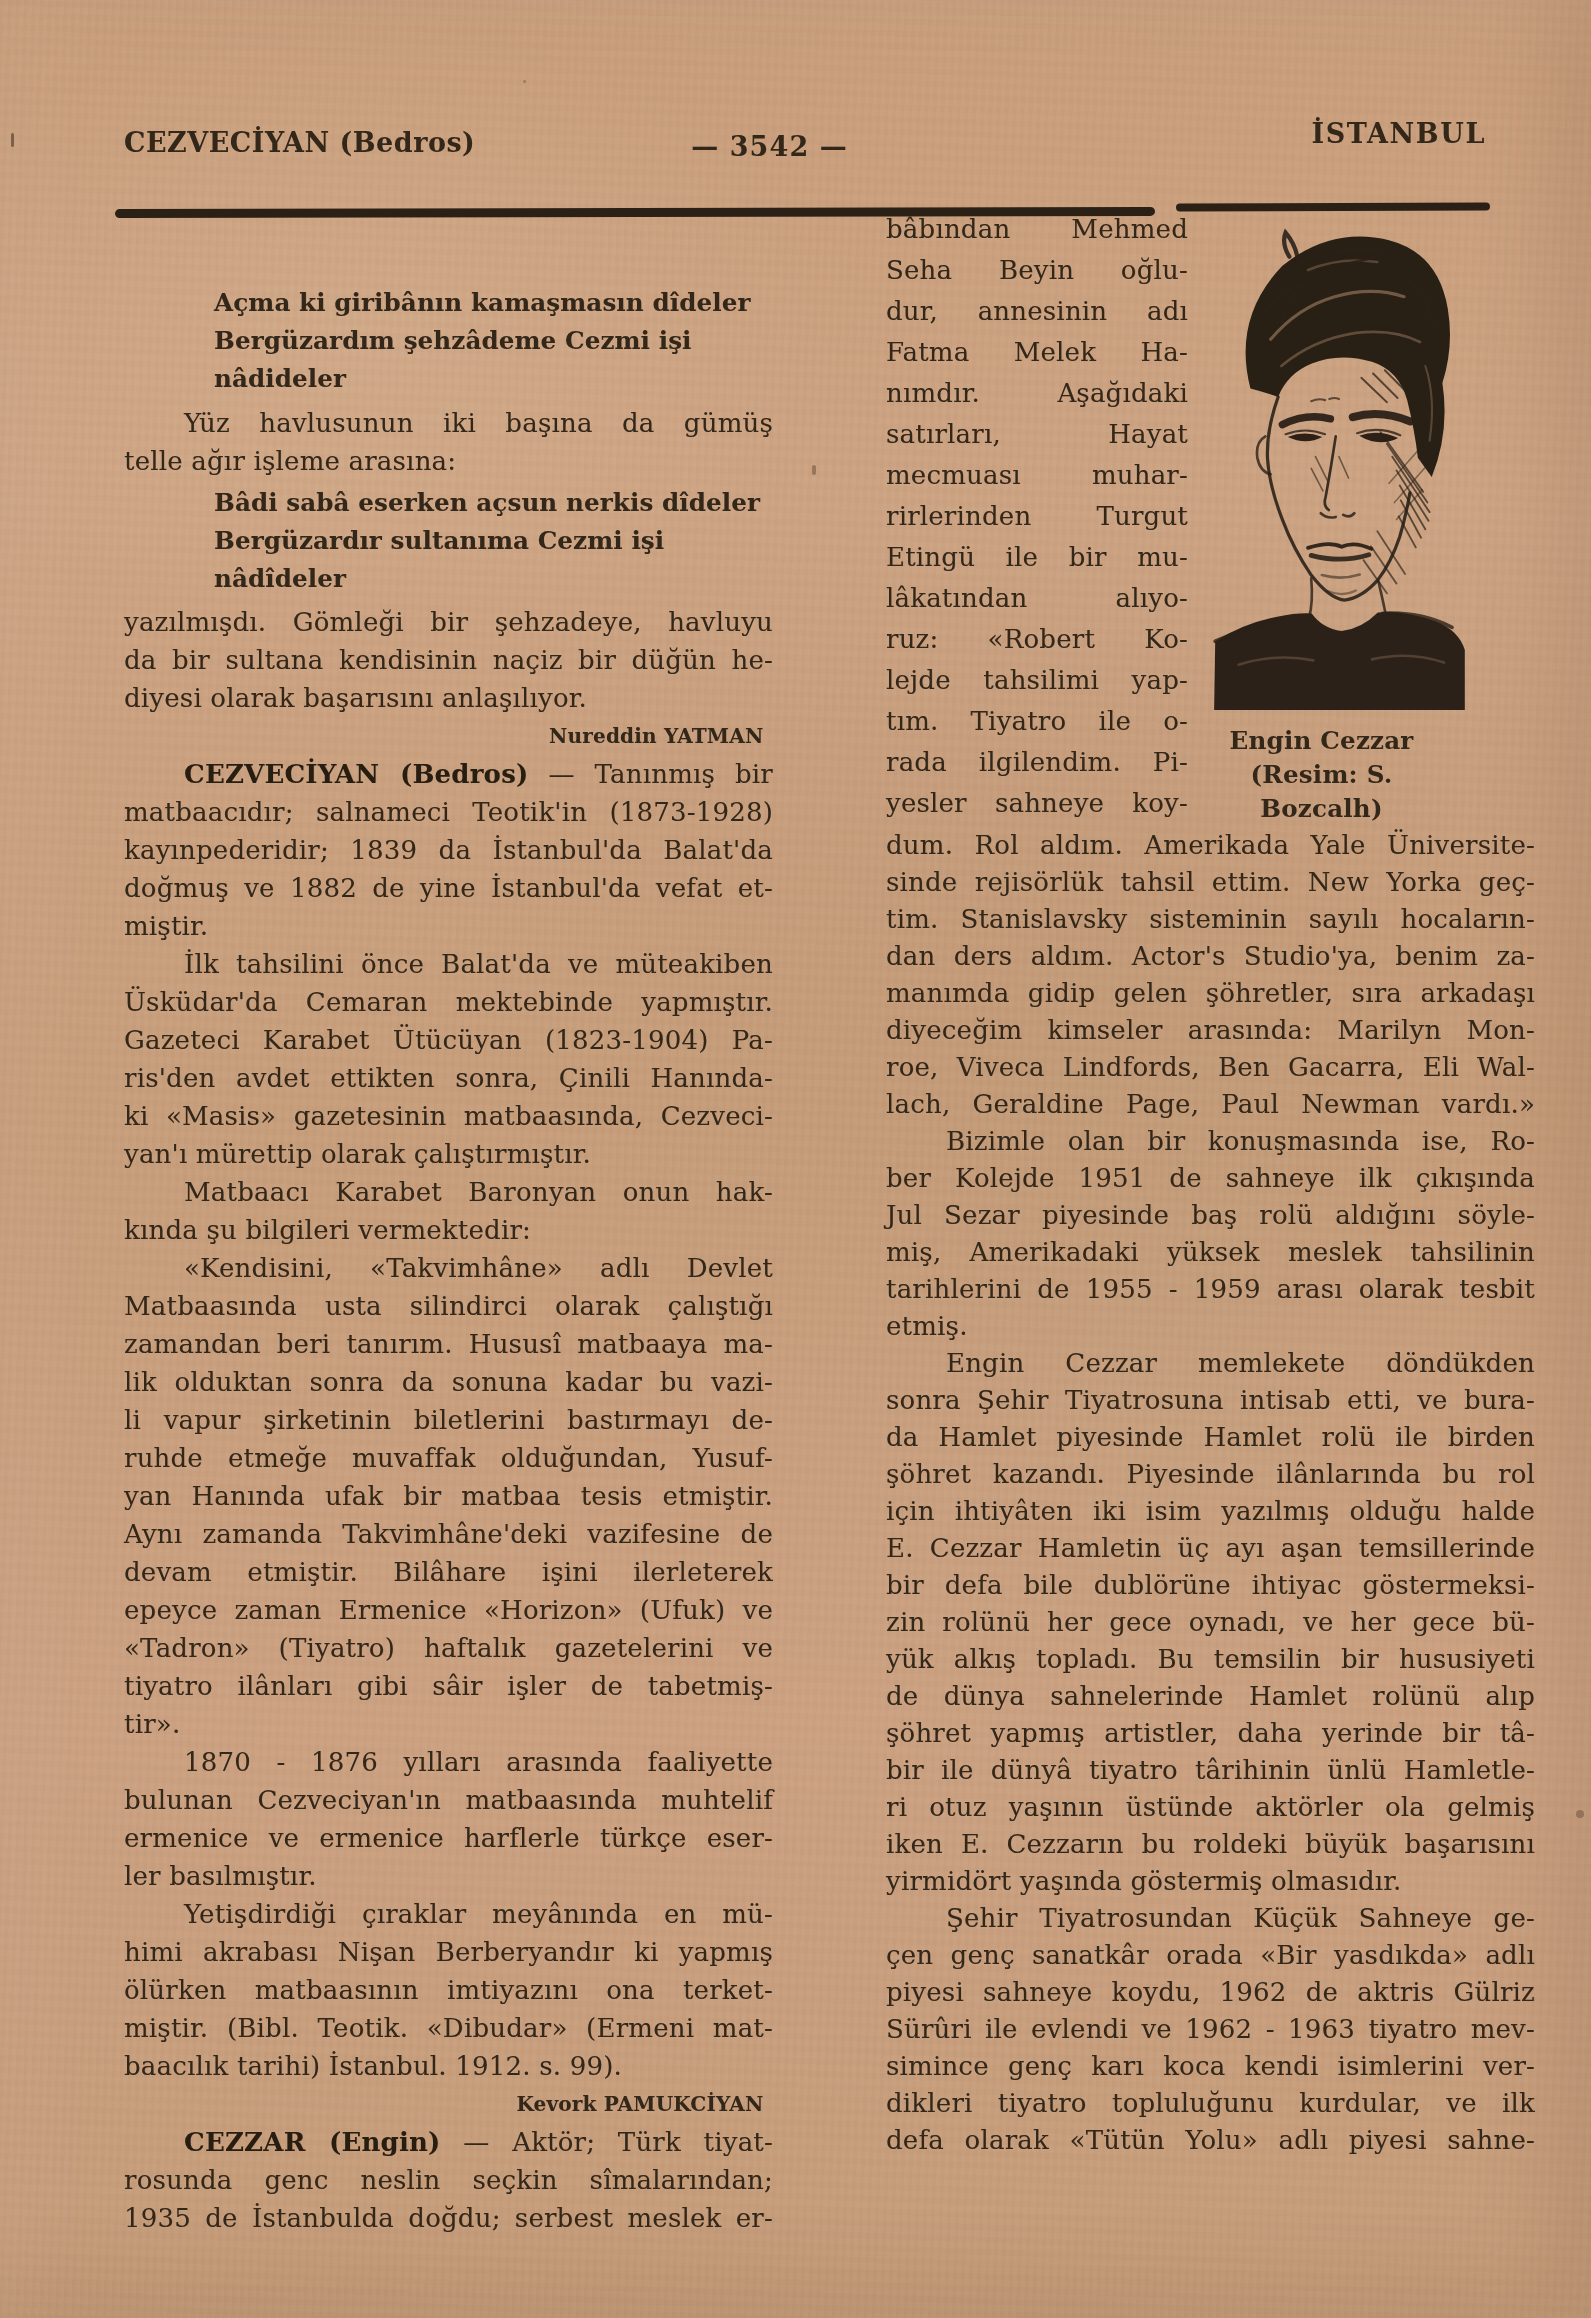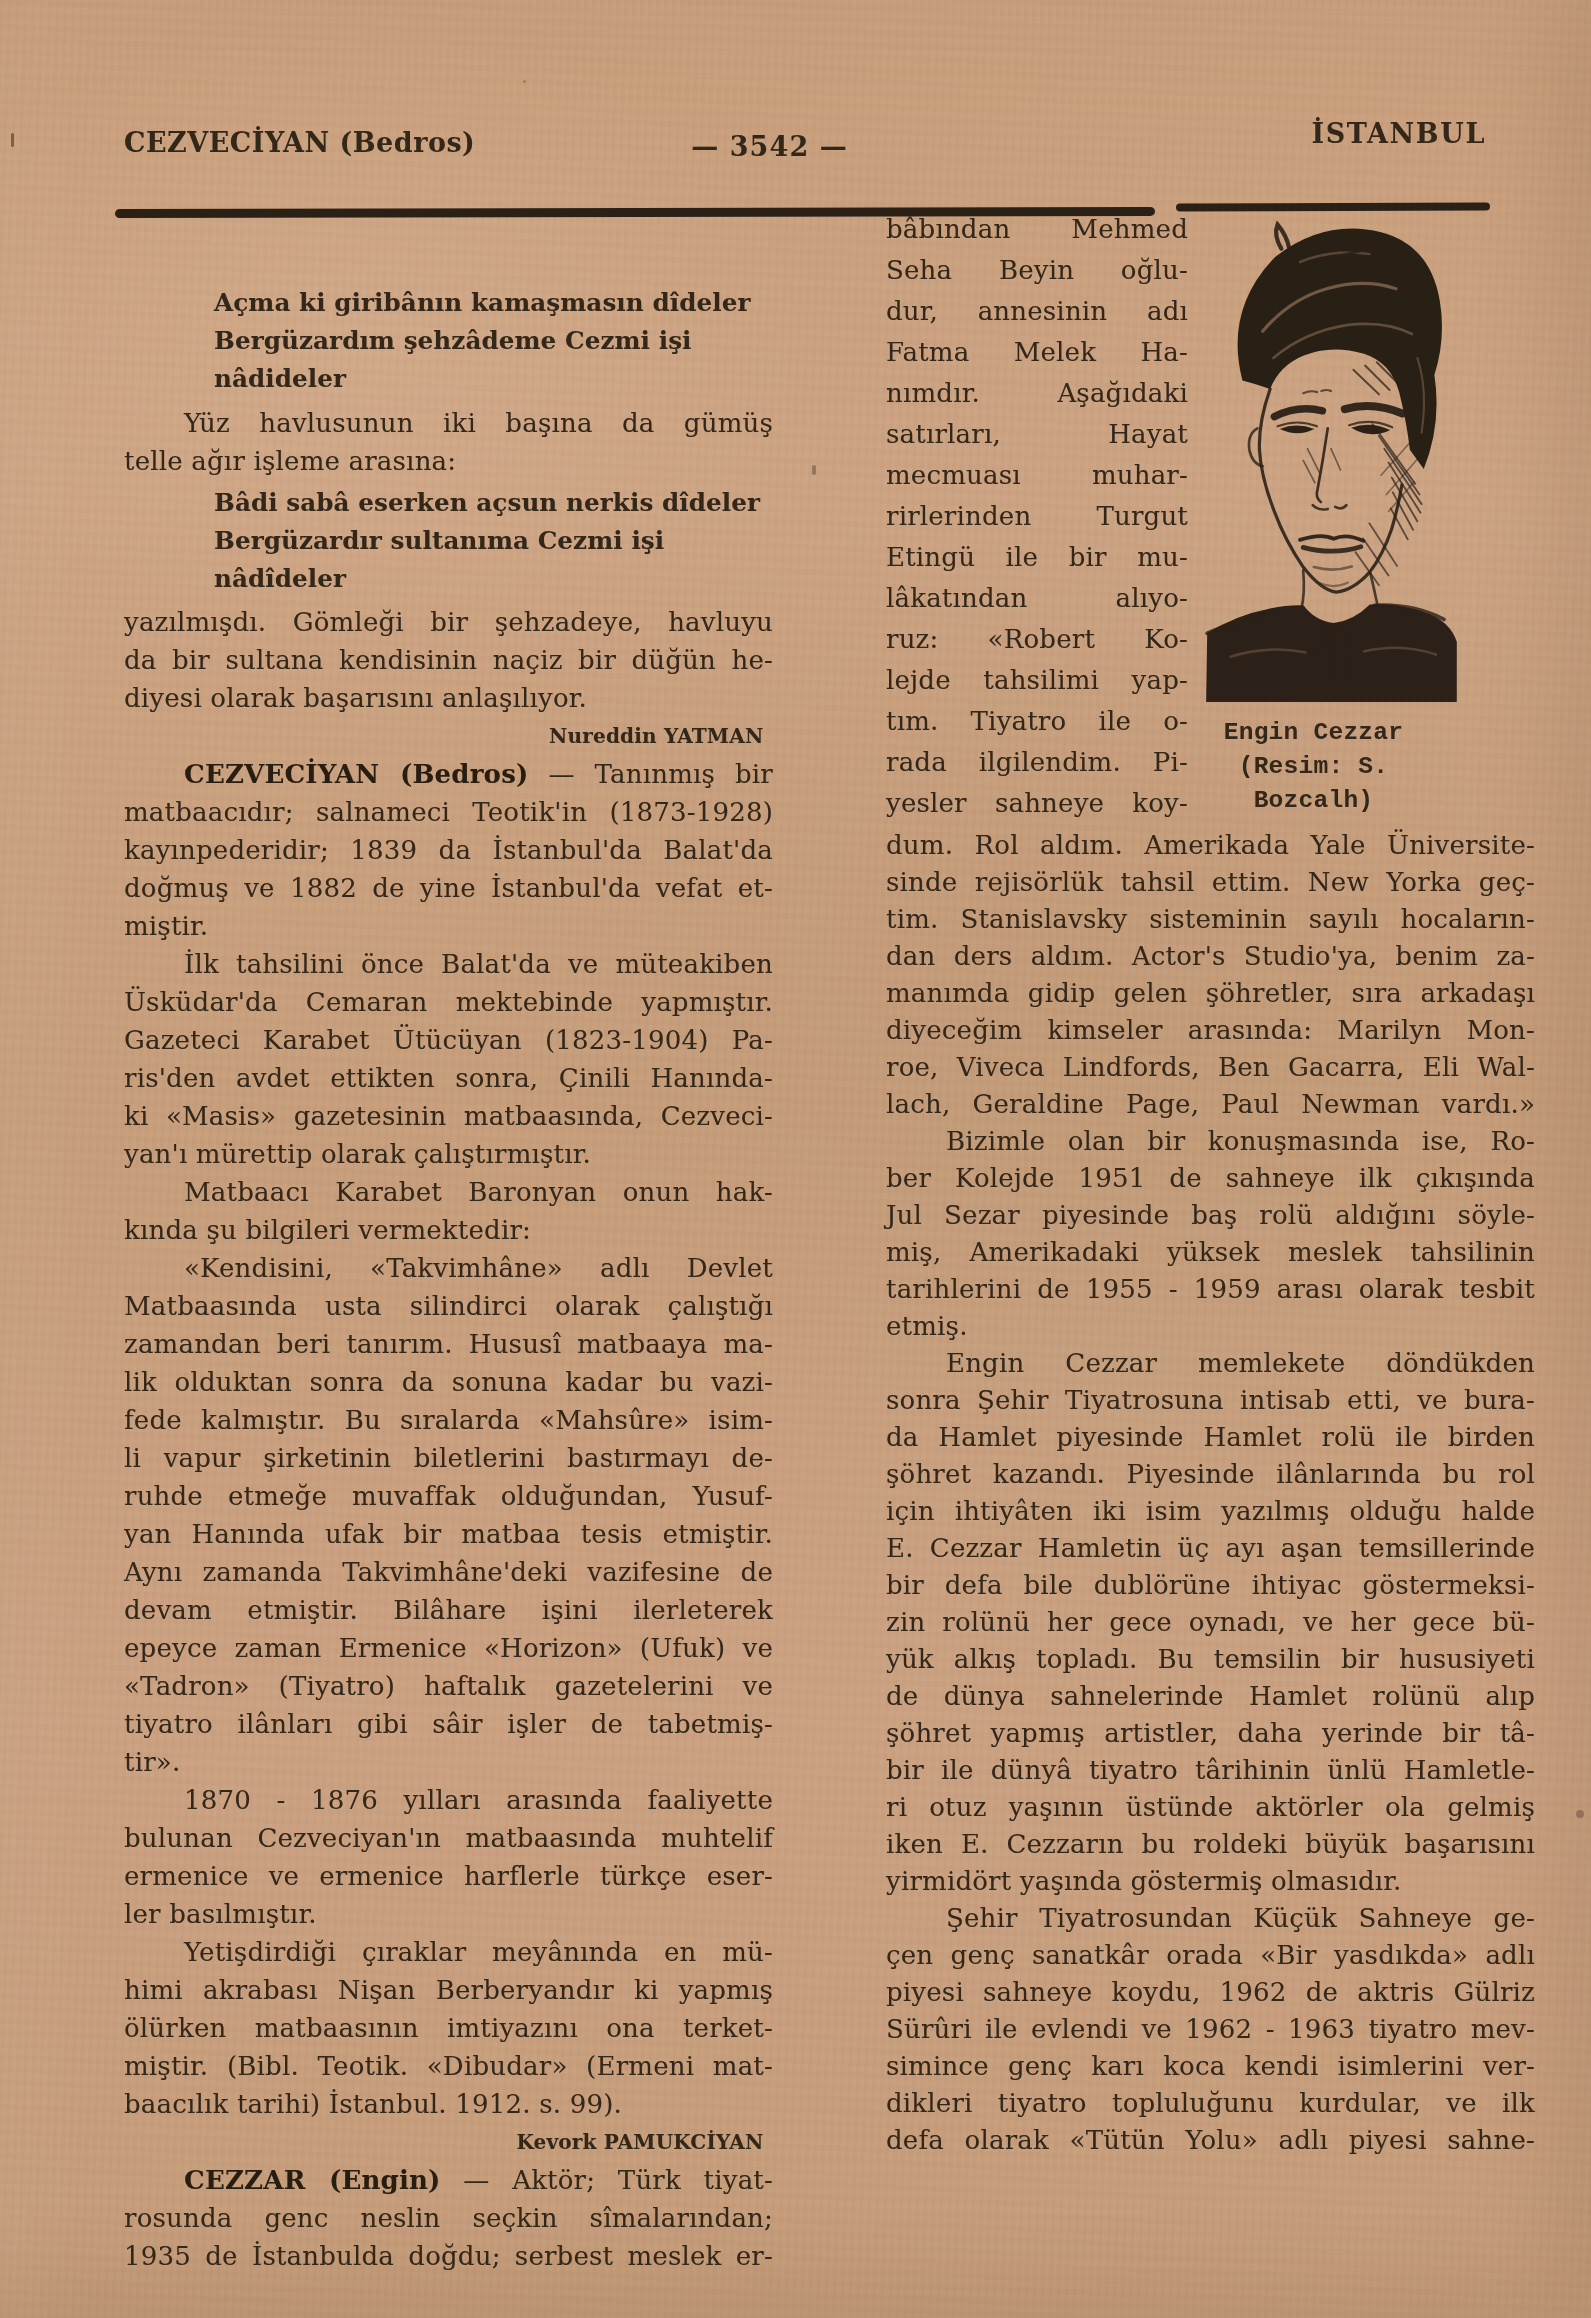--- a/index.html
+++ b/index.html
@@ -39,21 +39,21 @@
   .line.first{padding-left:60px;}
   .line.last{text-align-last:left;}
   .block.verse{margin:4.3px 0 5.3px;}
   .block.verse .line{text-align:left;text-align-last:left;font-weight:700;font-size:24.6px;padding-left:90px;letter-spacing:0.1px;}
   .block.sig .line{text-align:left;text-align-last:right;font-weight:700;font-size:20px;padding-right:9.6px;}
   b{font-weight:700;color:#281d11;}
 
   
   .row-top{position:relative;height:618px;}
   .narrow{width:302px;line-height:41px;}
-  figure.portrait{position:absolute;left:302px;top:-10.7px;width:288px;margin:0;text-align:center;font-family:Liberation Mono, monospace;}
+  figure.portrait{position:absolute;left:302px;top:-10.7px;width:288px;margin:8px;text-align:center;}
   figcaption{margin-top:14px;font-weight:700;font-size:24.6px;line-height:34px;padding-right:37px;}
   .sketch{display:block;margin:0 auto;}
 </style>
 </head>
 <body>
 
 <div class="hdr hdr-entry">CEZVECİYAN (Bedros)</div>
 <div class="hdr hdr-num">— 3542 —</div>
 <div class="hdr hdr-section">İSTANBUL</div>
 <div class="rule rule-a"></div>
@@ -97,21 +97,20 @@
     </div>
     <div class="block para">
       <div class="line first">Matbaacı Karabet Baronyan onun hak-</div>
       <div class="line last">kında şu bilgileri vermektedir:</div>
     </div>
     <div class="block para">
       <div class="line first">«Kendisini, «Takvimhâne» adlı Devlet</div>
       <div class="line">Matbaasında usta silindirci olarak çalıştığı</div>
       <div class="line">zamandan beri tanırım. Hususî matbaaya ma-</div>
       <div class="line">lik olduktan sonra da sonuna kadar bu vazi-</div>
-      <div class="line">fede kalmıştır. Bu sıralarda «Mahsûre» isim-</div>
       <div class="line">li vapur şirketinin biletlerini bastırmayı de-</div>
       <div class="line">ruhde etmeğe muvaffak olduğundan, Yusuf-</div>
       <div class="line">yan Hanında ufak bir matbaa tesis etmiştir.</div>
       <div class="line">Aynı zamanda Takvimhâne'deki vazifesine de</div>
       <div class="line">devam etmiştir. Bilâhare işini ilerleterek</div>
       <div class="line">epeyce zaman Ermenice «Horizon» (Ufuk) ve</div>
       <div class="line">«Tadron» (Tiyatro) haftalık gazetelerini ve</div>
       <div class="line">tiyatro ilânları gibi sâir işler de tabetmiş-</div>
       <div class="line last">tir».</div>
     </div>

